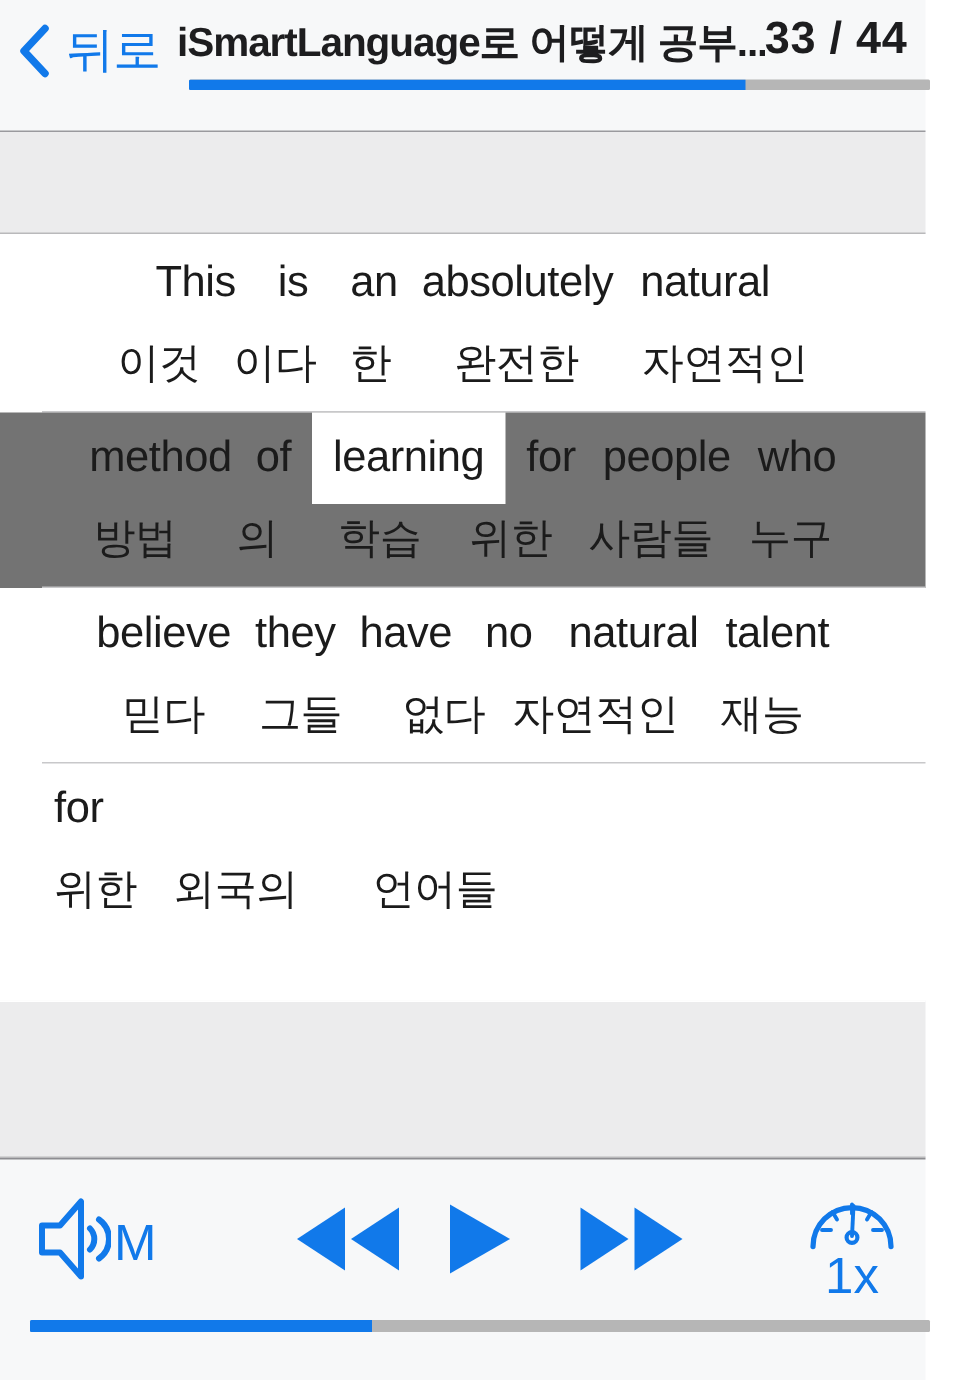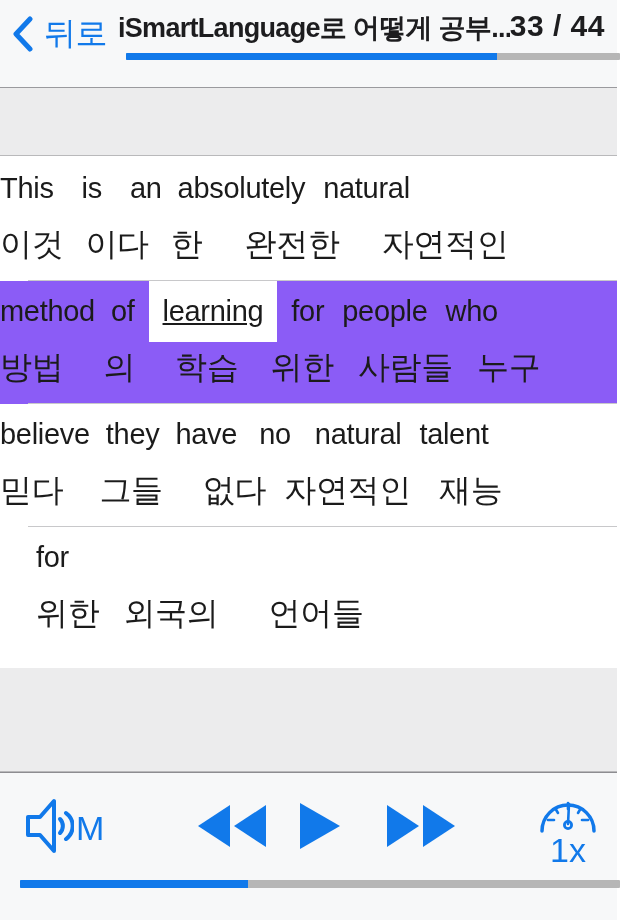--- a/index.html
+++ b/index.html
@@ -55,45 +55,44 @@
     background: #ececed;
     border-top: 1px solid #ffffff;
     border-bottom: 1px solid #b9b9bb;
   }
   .band-top { flex: 0 0 68px; border-top: none; }
 
   
   .content { flex: 1 1 auto; background: #ffffff; position: relative; }
 
   .srow { position: relative; width: 100%; }
-  .srow.highlight { background: #8b5cf6; }
+  .srow.highlight { background: #737373; }
   .srow .divider {
     position: absolute; left: 28px; right: 0; bottom: 0;
     height: 1px; background: #c8c8ca;
   }
   .line {
     display: flex; align-items: center;
     white-space: nowrap;
   }
   .line-en { font-size: 29px; color: #1b1b1b; letter-spacing: -0.3px; }
-  .line-ko { font-size: 32px; color: #1b1b1b; letter-spacing: -0.3px; }
+  .line-ko { font-size: 28px; color: #1b1b1b; letter-spacing: -0.3px; }
   .word { display: inline-block; }
   .word.boxed {
     background: #ffffff;
     padding: 14px 14px;
     margin: -14px 0;
-    text-decoration: underline;
   }
 
   
   .r1 { padding: 16px 0 14px 0; }
   .r2 { padding: 14px 0 14px 0; }
   .r3 { padding: 14px 0 14px 0; }
   .r4 { padding: 14px 0 14px 0; }
-  .r1 .line, .r2 .line, .r3 .line { }
+  .r1 .line, .r2 .line, .r3 .line { justify-content: center; }
   .r4 .line { justify-content: flex-start; padding-left: 36px; }
   .line + .line { margin-top: 18px; }
 
   
   .band-bottom { flex: 0 0 105px; }
 
   
   .toolbar {
     flex: 0 0 148px;
     background: #f7f8f9;

